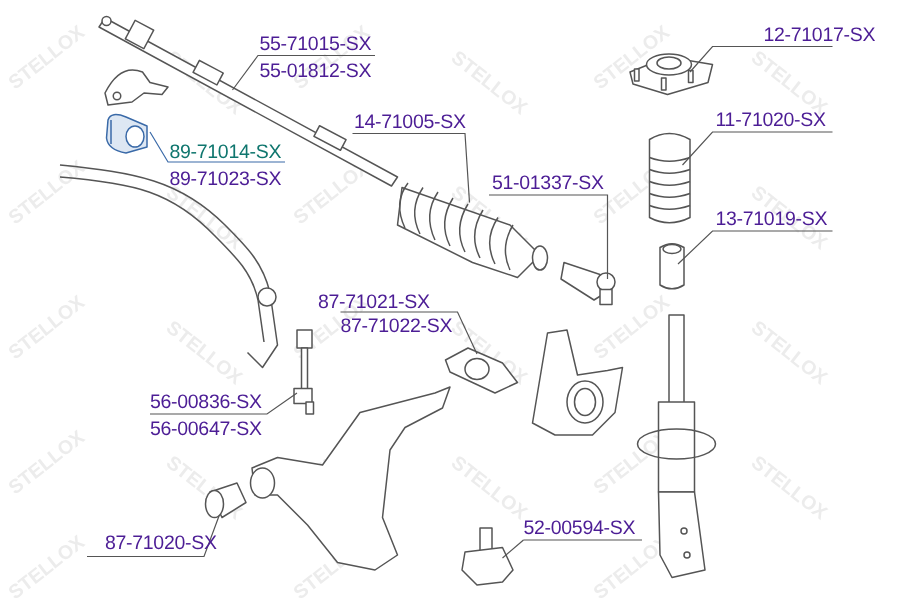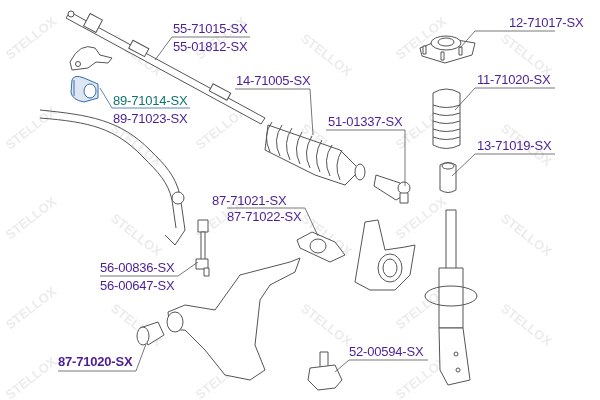--- a/index.html
+++ b/index.html
@@ -183,15 +183,15 @@
   <span class="lbl" style="left:113px;top:112px;">89-71023-SX</span>
   <span class="lbl" style="left:236px;top:74px;">14-71005-SX</span>
   <span class="lbl" style="left:328px;top:115px;">51-01337-SX</span>
   <span class="lbl" style="left:477px;top:16px;margin-left:32px;">12-71017-SX</span>
   <span class="lbl" style="left:477px;top:73px;">11-71020-SX</span>
   <span class="lbl" style="left:477px;top:139px;">13-71019-SX</span>
   <span class="lbl" style="left:212px;top:194px;text-align:center;">87-71021-SX</span>
   <span class="lbl" style="left:227px;top:210px;">87-71022-SX</span>
   <span class="lbl" style="left:100px;top:261px;">56-00836-SX</span>
   <span class="lbl" style="left:100px;top:279px;">56-00647-SX</span>
-  <span class="lbl" style="left:58px;top:355px;font-weight:bold;">87-71020-SX</span>
+  <span class="lbl" style="left:70px;top:355px;">87-71020-SX</span>
   <span class="lbl" style="left:349px;top:345px;">52-00594-SX</span>
 </div>
 
 </body></html>

